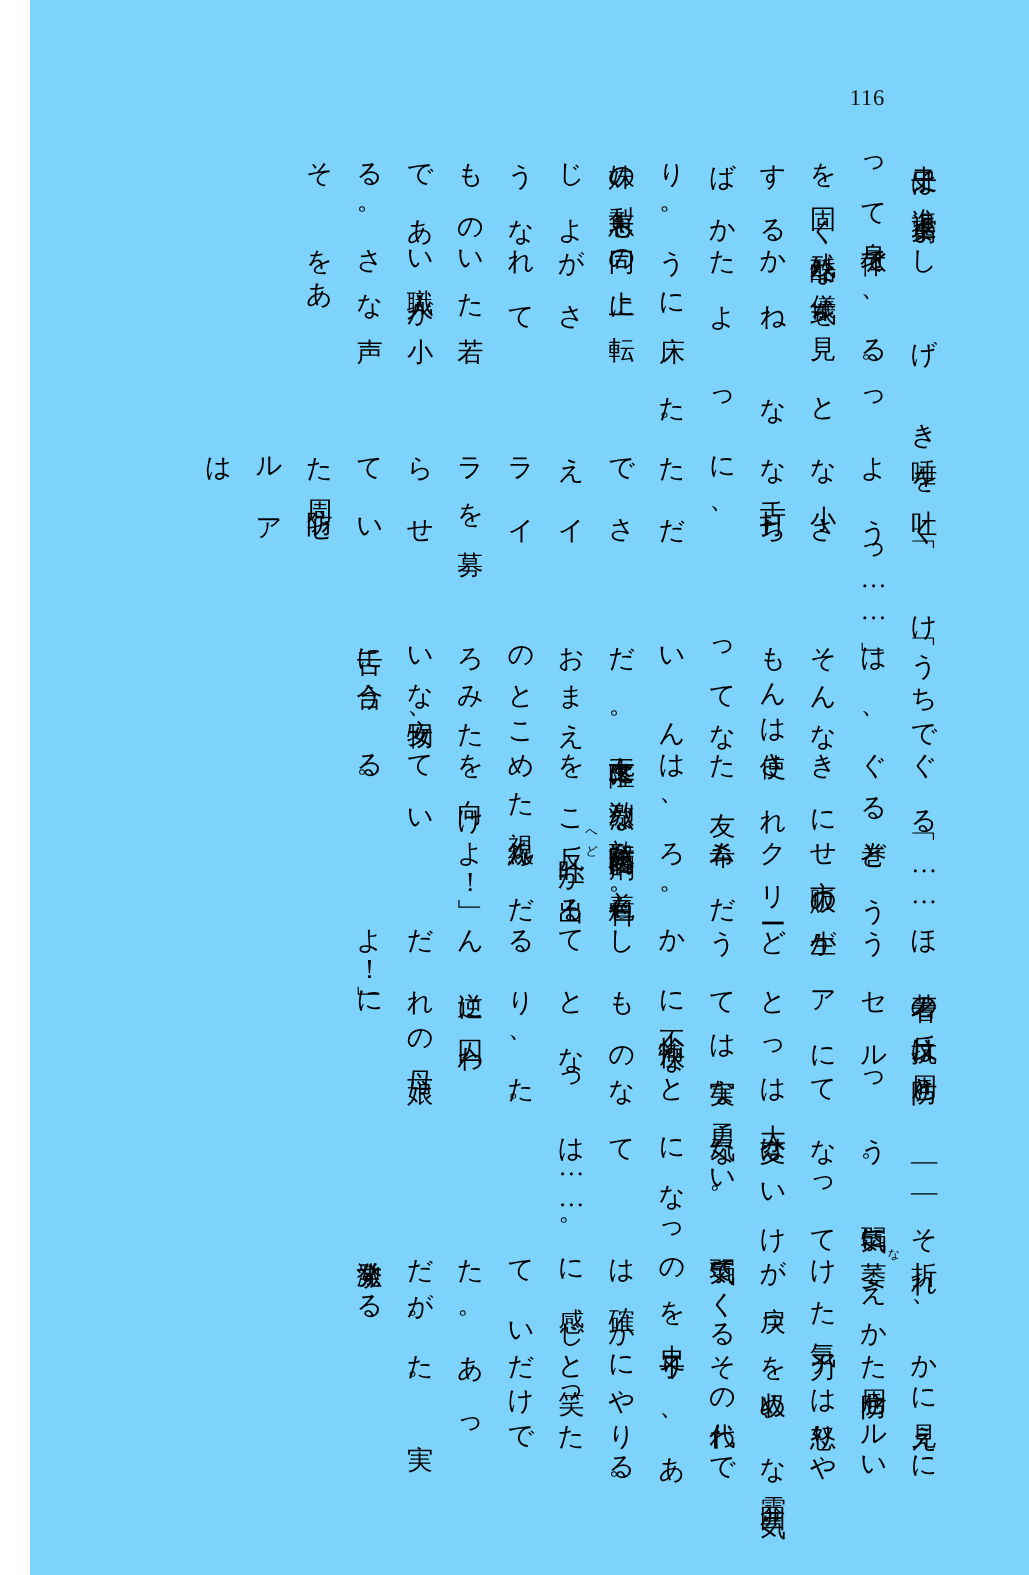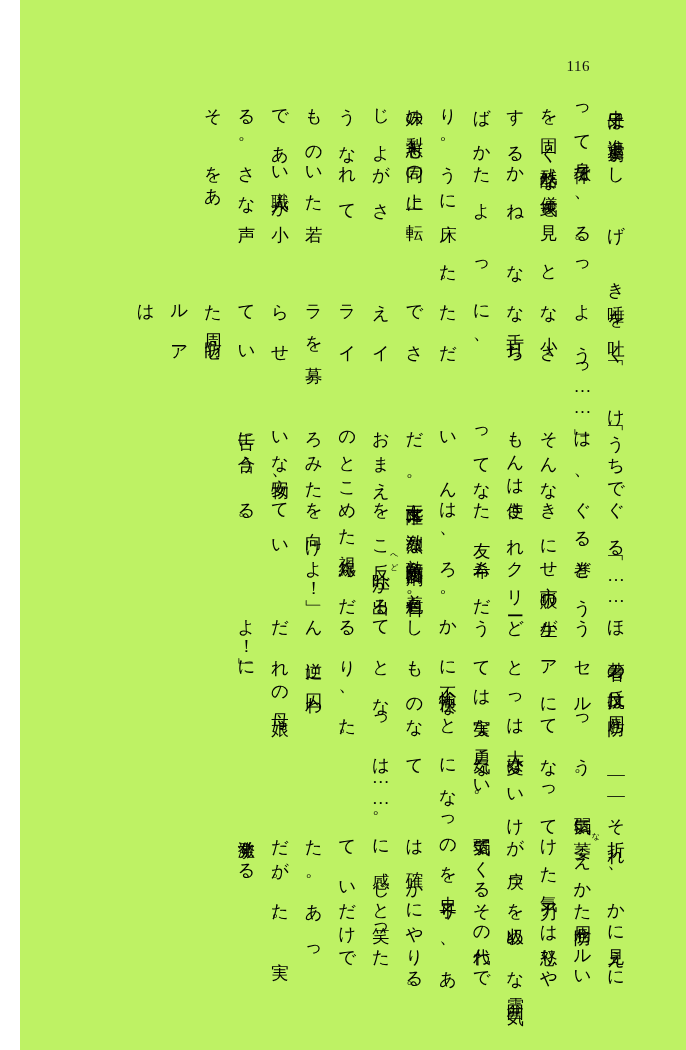--- a/index.html
+++ b/index.html
@@ -11,21 +11,21 @@
     width: 686px;
     height: 1050px;
     font-family: "Liberation Serif", "DejaVu Serif", serif;
     color: #000000;
     position: relative;
     overflow: hidden;
   }
   .page {
     position: absolute;
     inset: 0;
-    background: #bef264;
+    background: #7dd3fc;
     margin-left: 20px;
   }
   .page-number {
     position: absolute;
     top: 58px;
     right: 96px;
     font-size: 15px;
     letter-spacing: 0.5px;
     color: #111;
     font-family: "Liberation Serif", serif;

